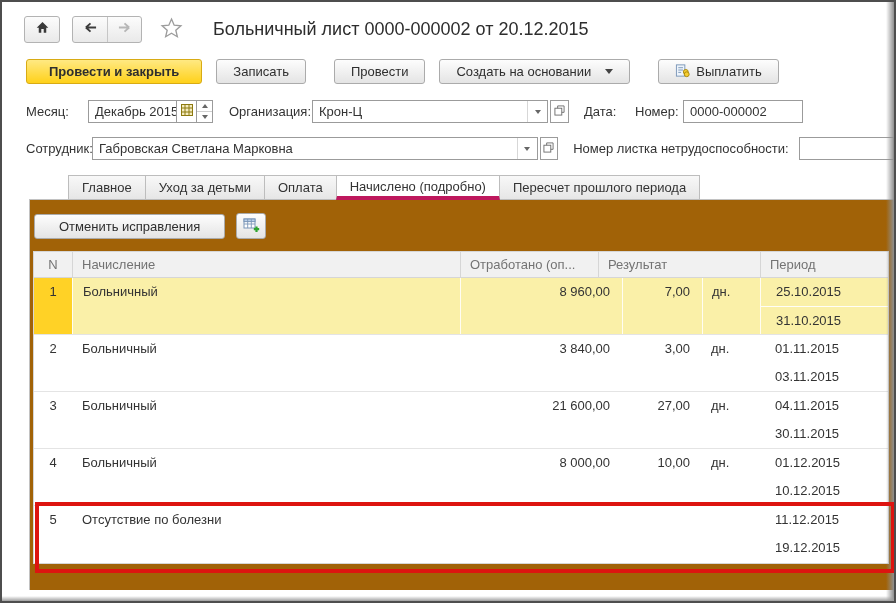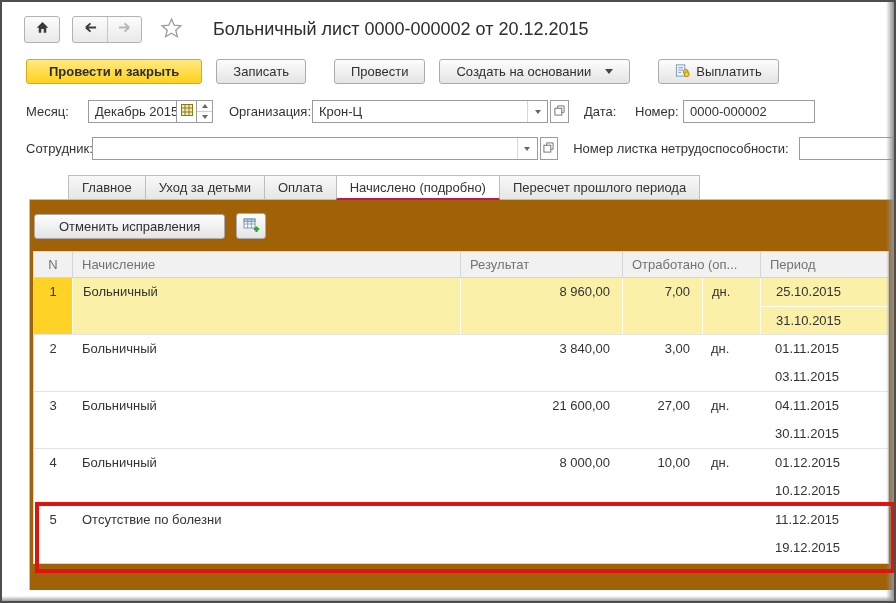--- a/index.html
+++ b/index.html
@@ -43,21 +43,21 @@
   .tri-down { width:0; height:0; border-left:3px solid transparent; border-right:3px solid transparent; border-top:4px solid #666; }
   .combo { position:relative; display:flex; align-items:center; height:23px; border:1px solid #9b9b9b; background:#fff; padding:0 24px 0 6px; }
   .combo .dd { position:absolute; right:0; top:0; width:20px; height:21px; display:flex; align-items:center; justify-content:center; border-left:1px solid #d7d7d7; cursor:pointer; }
   .openbtn { display:flex; align-items:center; justify-content:center; width:19px; height:23px; margin-left:2px; border:1px solid #9b9b9b; background:#fff; cursor:pointer; }
 
   
   .tabstrip { display:flex; margin:15px 0 0 24px; position:relative; z-index:2;padding-left:42px; }
   .tab { height:25px; display:flex; align-items:center; padding:0 13px; border:1px solid #bdbdbd; margin-left:-1px;
          background:linear-gradient(#f8f8f8,#e6e6e6); cursor:pointer; color:#333; }
   .tab:first-child { margin-left:0; }
-  .tab.active { background:#fff; border-bottom:2px solid #be185d; position:relative; z-index:3; }
+  .tab.active { background:#fff; border-bottom:4px solid #be185d; position:relative; z-index:3; }
   .tab-content { margin-left:27px; margin-top:-1px; border-top:1px solid #c2c2c2; border-left:1px solid #c2c2c2;
                  height:391px; position:relative; padding:13px 0 0 3px; background:#a16207; }
 
   
   .panelbar { display:flex; align-items:center; gap:11px; margin-left:1px; }
   .btn-cancel { padding:0 24px; }
   .iconbtn { display:flex; align-items:center; justify-content:center; width:30px; height:26px;
              border:1px solid #ababab; border-radius:3px; background:linear-gradient(#fdfdfd,#e4e4e4); cursor:pointer; }
 
   
@@ -182,26 +182,27 @@
     <span class="openbtn">
       <span>
         <svg width="11" height="11" viewBox="0 0 12 12">
             <rect x="1" y="3.5" width="7.5" height="7.5" fill="none" stroke="#6b6b6b"></rect>
             <path d="M4 3.5 V1 H11 V8 H8.5" fill="none" stroke="#6b6b6b"></path>
           </svg>
       </span>
     </span>
     <span class="flabel" style="margin-left:15px; width:36px;">Дата:</span>
     <span class="flabel" style="margin-left:15px; width:48px;">Номер:</span>
-    <span class="input" style="width:132px; flex:none;text-align:center;">0000-000002</span>
+    <span class="input" style="width:120px; flex:none;text-align:center;">0000-000002</span>
   </div>
 
   <div class="fieldrow r2">
     <span class="flabel" style="width:66px;">Сотрудник:</span>
     <span class="combo" style="width:455px;">
+      <span>Габровская Светлана Марковна</span>
       <span class="dd">
           <span class="tri-down"></span>
         </span>
     </span>
     <span class="openbtn">
       <span>
         <svg width="11" height="11" viewBox="0 0 12 12">
             <rect x="1" y="3.5" width="7.5" height="7.5" fill="none" stroke="#6b6b6b"></rect>
             <path d="M4 3.5 V1 H11 V8 H8.5" fill="none" stroke="#6b6b6b"></path>
           </svg>
@@ -232,22 +233,22 @@
             </svg>
         </span>
       </button>
     </div>
 
     <div class="table-wrap">
       <div class="grid">
         <div class="thead">
           <div class="hc c-n">N</div>
           <div class="hc c-accrual">Начисление</div>
+          <div class="hc c-workedhdr">Отработано (оп...</div>
           <div class="hc c-result">Результат</div>
-          <div class="hc c-workedhdr">Отработано (оп...</div>
           <div class="hc c-period">Период</div>
         </div>
         <div>
   <div class="trow selected">
     <div class="tc c-n">1</div>
     <div class="tc c-accrual">Больничный</div>
     <div class="tc c-result">8 960,00</div>
     <div class="tc c-worked">7,00</div>
     <div class="tc c-unit">дн.</div>
     <div class="tc c-period">

